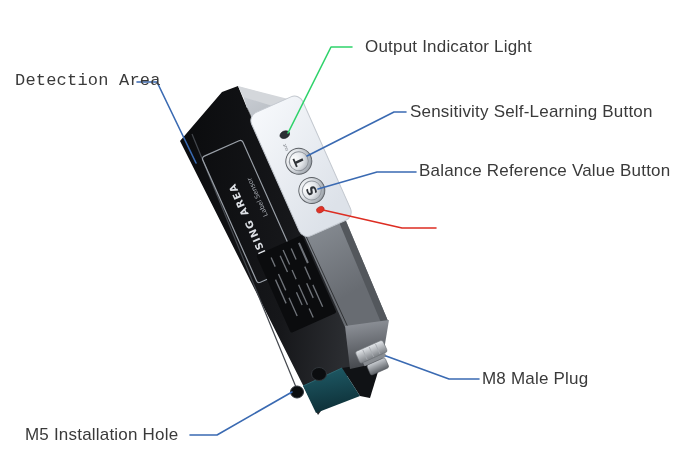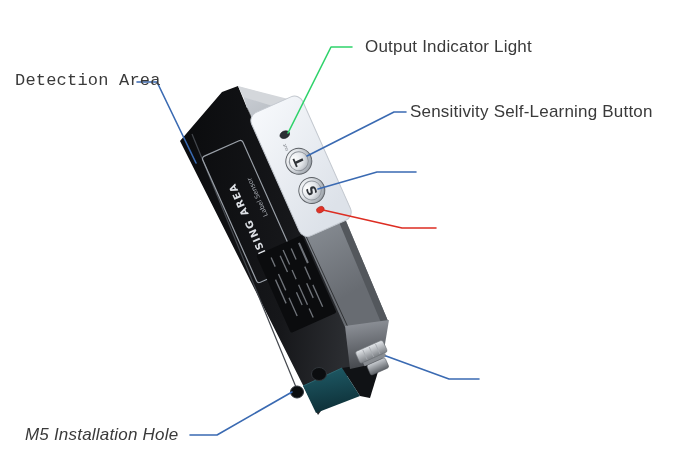--- a/index.html
+++ b/index.html
@@ -11,21 +11,21 @@
   .callout{
     position:absolute;font-size:17px;line-height:20px;color:#3a3a3a;
     white-space:nowrap;letter-spacing:.2px;
   }
   .c-detection{left:15px;top:71px;font-family:Liberation Mono, monospace;}
   .c-output{left:365px;top:37px;}
   .c-sensitivity{left:410px;top:102px;}
   .c-balance{left:419px;top:161px;}
   .c-reference{left:439px;top:219px;}
   .c-m8{left:482px;top:369px;}
-  .c-m5{left:25px;top:425px;font-style:italic;}
+  .c-m5{left:25px;top:425px;}
 </style>
 </head>
 <body>
 
 <div class="stage">
 
   <svg class="device-svg" width="680" height="464" viewBox="0 0 680 464" font-family="DejaVu Sans, sans-serif">
     <defs>
       <linearGradient id="gFront" x1="0" y1="0" x2="1" y2="0.15">
         <stop offset="0" stop-color="#0a0b0d"></stop>
@@ -150,14 +150,16 @@
       <polyline points="416,172 377,172 318,189" stroke="#3a6ab2"></polyline>
       <polyline points="436,228 402,228 323,210" stroke="#dd2d22"></polyline>
       <polyline points="479,379 449,379 386,356" stroke="#3a6ab2"></polyline>
       <polyline points="190,435 217,435 292,392" stroke="#3a6ab2"></polyline>
     </g>
   </svg>
 
   <div class="callout c-detection">Detection Area</div>
   <div class="callout c-output">Output Indicator Light</div>
   <div class="callout c-sensitivity">Sensitivity Self-Learning Button</div>
+  <div class="callout c-balance">Balance Reference Value Button</div>
+  <div class="callout c-m8">M8 Male Plug</div>
   <div class="callout c-m5">M5 Installation Hole</div>
 </div>
 
 </body></html>

